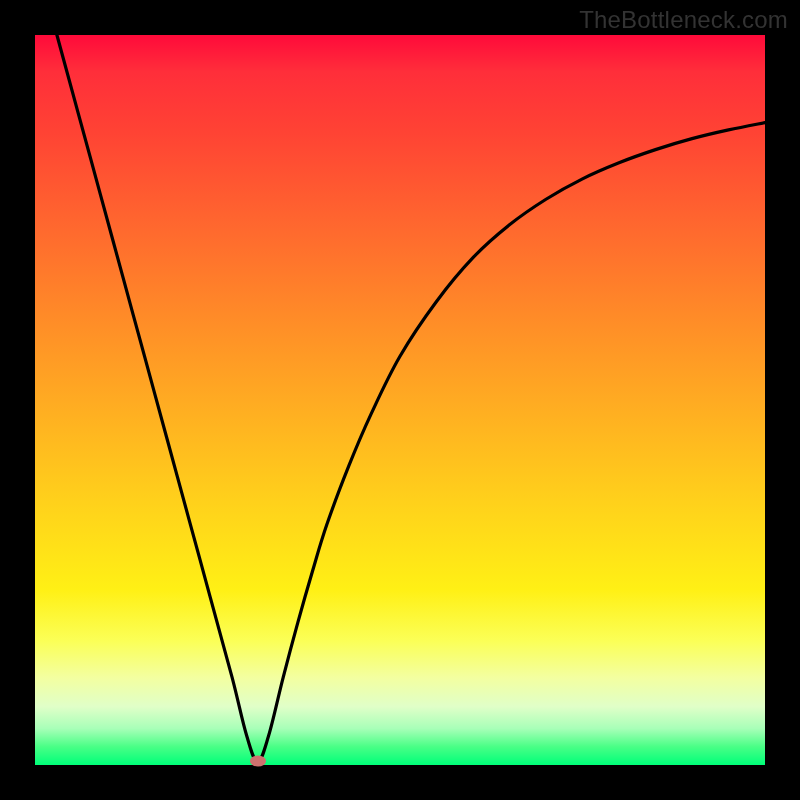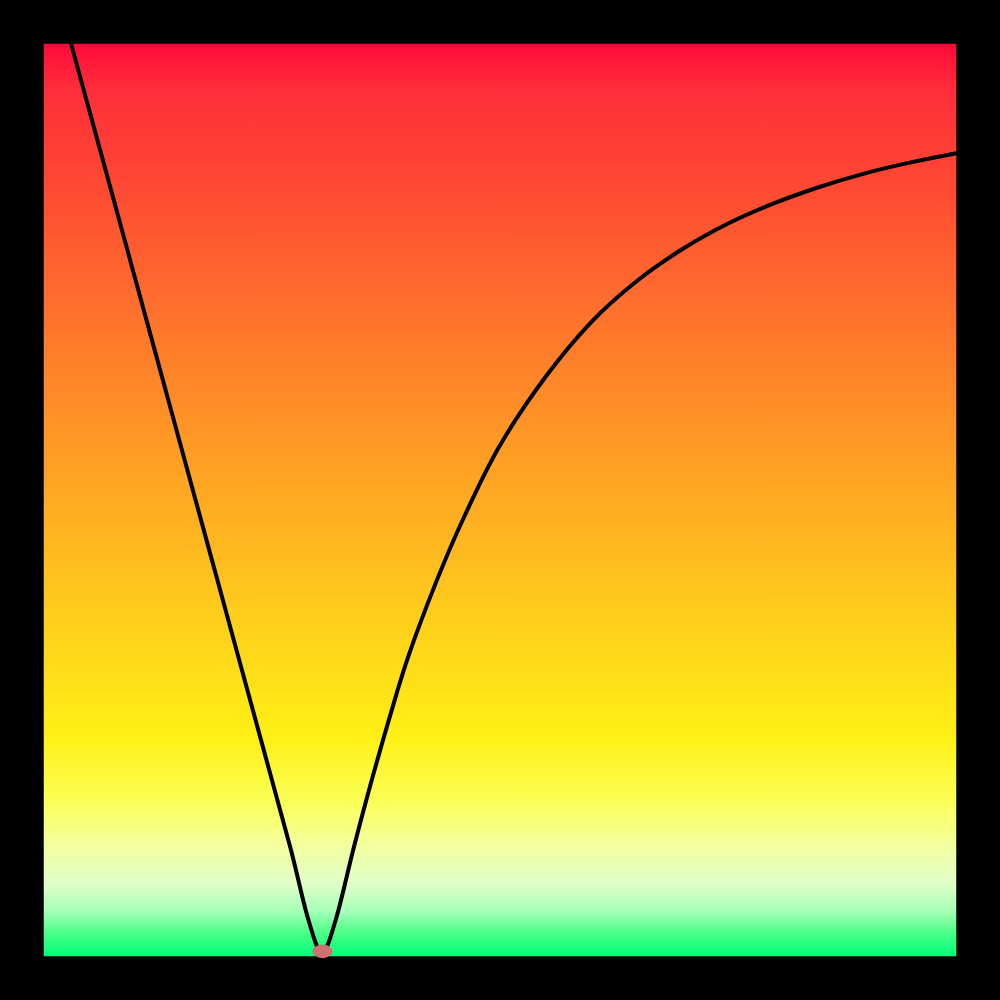--- a/index.html
+++ b/index.html
@@ -71,13 +71,14 @@
 </head>
 <body>
 
 <div class="frame">
   <div class="plot-area">
     <svg class="curve" viewBox="0 0 730 730" preserveAspectRatio="none">
       <path id="curve-path" d="M 21.90 0.00 C 25.84 14.45, 35.92 51.39, 43.80 80.30 C 51.68 109.21, 57.82 131.69, 65.70 160.60 C 73.58 189.51, 79.72 211.99, 87.60 240.90 C 95.48 269.81, 101.62 292.29, 109.50 321.20 C 117.38 350.11, 123.52 372.59, 131.40 401.50 C 139.28 430.41, 145.42 452.89, 153.30 481.80 C 161.18 510.71, 167.32 533.19, 175.20 562.10 C 183.08 591.01, 190.53 617.43, 197.10 642.40 C 203.67 667.37, 207.10 685.69, 211.70 700.80 C 216.30 715.91, 218.71 726.35, 222.65 726.35 C 226.59 726.35, 229.00 715.91, 233.60 700.80 C 238.20 685.69, 242.94 662.77, 248.20 642.40 C 253.46 622.03, 257.54 606.70, 262.80 587.65 C 268.06 568.60, 272.14 554.29, 277.40 536.55 C 282.66 518.81, 285.43 508.15, 292.00 489.10 C 298.57 470.05, 306.02 450.41, 313.90 430.70 C 321.78 410.99, 326.60 399.31, 335.80 379.60 C 345.00 359.89, 353.17 341.57, 365.00 321.20 C 376.83 300.83, 388.36 284.19, 401.50 266.45 C 414.64 248.71, 424.86 236.45, 438.00 222.65 C 451.14 208.85, 461.36 200.31, 474.50 189.80 C 487.64 179.29, 497.86 172.53, 511.00 164.25 C 524.14 155.97, 534.36 150.38, 547.50 143.81 C 560.64 137.24, 570.86 133.01, 584.00 127.75 C 597.14 122.49, 607.36 118.95, 620.50 114.61 C 633.64 110.27, 643.86 107.21, 657.00 103.66 C 670.14 100.11, 680.36 97.79, 693.50 94.90 C 706.64 92.01, 723.43 88.91, 730.00 87.60" fill="none" stroke="#000" stroke-width="3.2" stroke-linecap="round" stroke-linejoin="round"></path>
     </svg>
     <div class="marker" id="min-marker" style="left: 222.65px; top: 726.35px;"></div>
   </div>
+  <div class="watermark">TheBottleneck.com</div>
 </div>
 
 </body></html>

